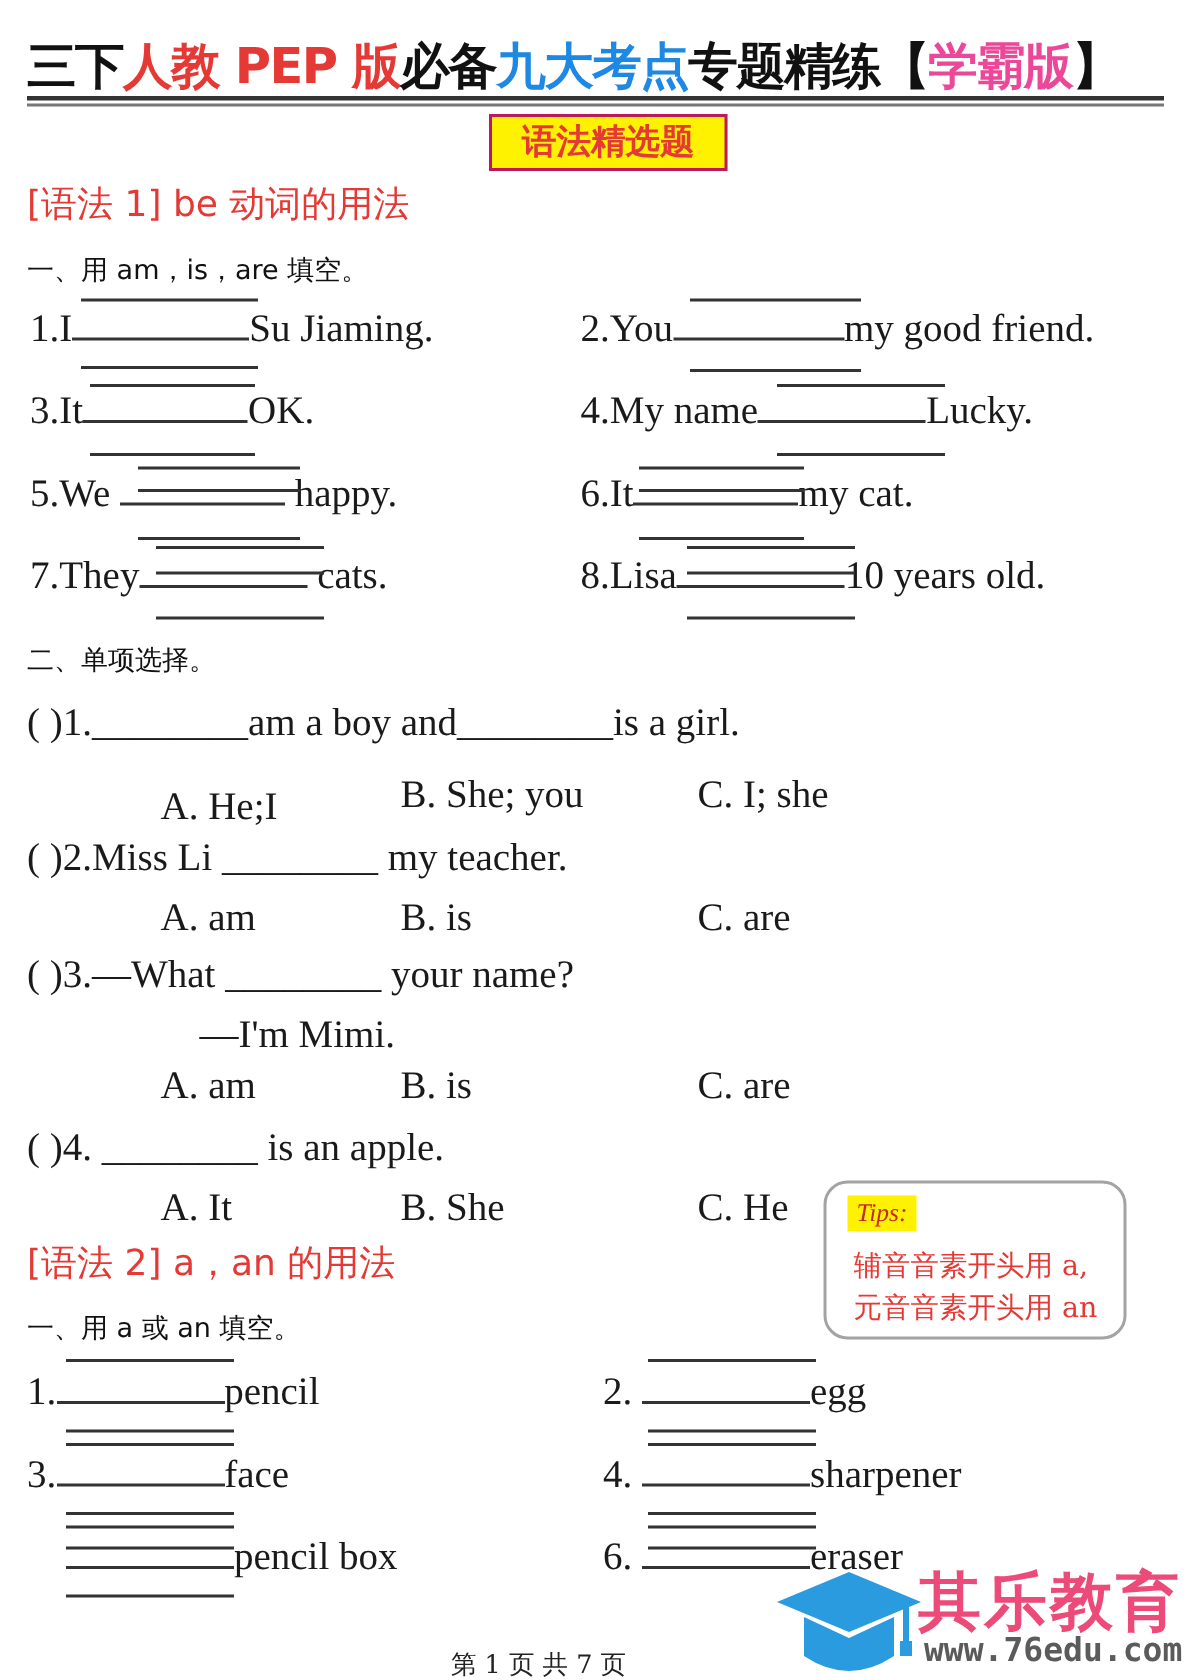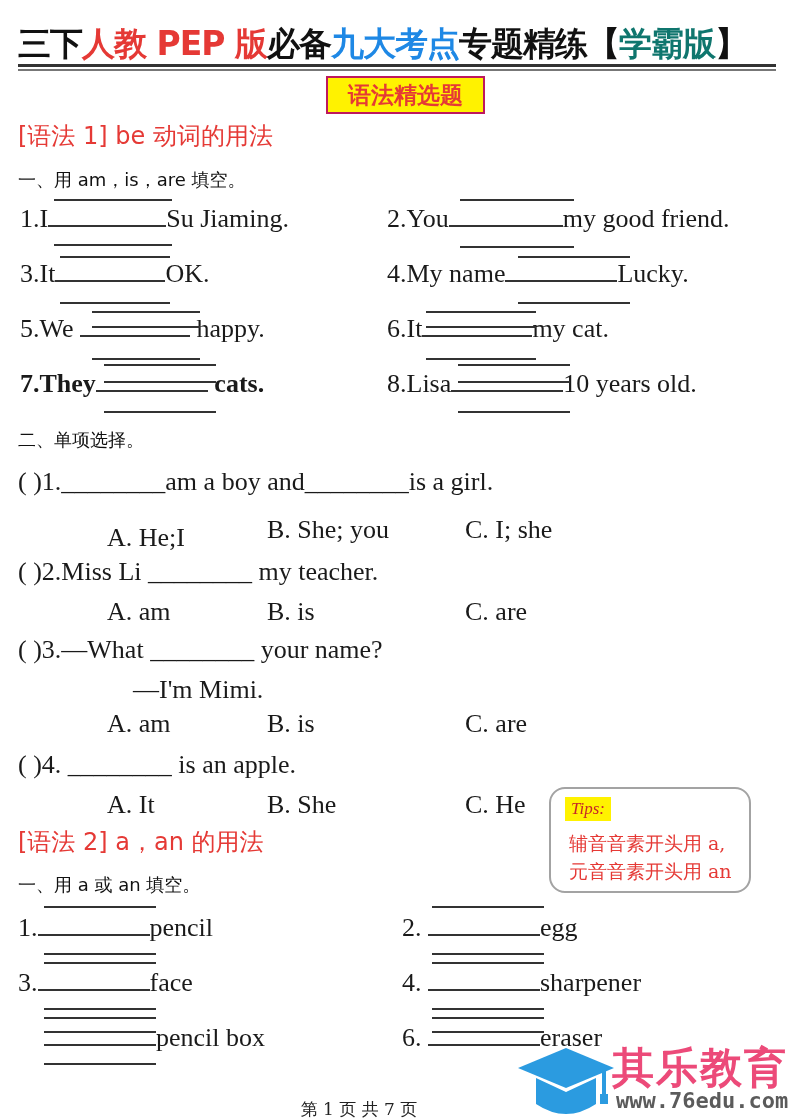--- a/index.html
+++ b/index.html
@@ -3,21 +3,21 @@
 <meta charset="utf-8">
 <style>
   html,body{margin:0;padding:0;background:#fff;}
   body{width:793px;height:1120px;position:relative;overflow:hidden;font-family:"Liberation Serif",serif;color:#1a1a1a;}
   .abs{position:absolute;}
   .title{left:18px;top:22px;width:760px;height:44px;font-family:"DejaVu Sans",sans-serif;font-weight:bold;font-size:33px;letter-spacing:-1px;white-space:nowrap;line-height:44px;}
   .title span{display:inline-block;}
   .t-black{color:#111;}
   .t-red{color:#e53935;}
   .t-blue{color:#1e88e5;}
-  .t-indigo{color:#0f766e;}
+  .t-indigo{color:#ec4899;}
   .title-rule1{left:18px;top:64px;width:758px;height:3px;background:#333;}
   .title-rule2{left:18px;top:69px;width:758px;height:2px;background:#777;}
   .badge{left:326px;top:76px;height:34px;padding:0 20px;background:#fff200;border:2px solid #be185d;color:#e53935;font-family:"DejaVu Sans",sans-serif;font-weight:bold;font-size:23px;line-height:34px;}
   .sec-head{color:#e53935;font-family:"DejaVu Sans",sans-serif;font-size:24px;}
   .sub-head{font-family:"DejaVu Sans",sans-serif;font-size:18px;color:#111;}
   .q{font-size:26px;white-space:nowrap;}
   .line{position:absolute;height:2px;background:#333;}
   .opt{font-size:26px;white-space:nowrap;}
   .tips{left:549px;top:787px;width:198px;height:102px;border:2px solid #a3a3a3;border-radius:16px;}
   .tips-label{position:absolute;left:14px;top:8px;background:#fff200;color:#c62828;font-style:italic;font-size:17px;padding:2px 6px;font-family:"Liberation Serif",serif;}
@@ -72,21 +72,21 @@
 <div class="line" style="left:92px;top:326px;width:108px;"></div>
 <div class="line" style="left:92px;top:358px;width:108px;"></div>
 
 <div class="abs q" style="left:387px;top:314px;">
   <span>6.It</span><span style="display:inline-block;width:110px;border-bottom:2px solid #333;"></span><span>my cat.</span>
 </div>
 <div class="line" style="left:426px;top:311px;width:110px;"></div>
 <div class="line" style="left:426px;top:326px;width:110px;"></div>
 <div class="line" style="left:426px;top:358px;width:110px;"></div>
 
-<div class="abs q" style="left:20px;top:369px;font-weight:bold;">
+<div class="abs q" style="left:20px;top:369px;">
   <span>7.They</span><span style="display:inline-block;width:112px;border-bottom:2px solid #333;"></span><span>  cats.</span>
 </div>
 <div class="line" style="left:104px;top:364px;width:112px;"></div>
 <div class="line" style="left:104px;top:381px;width:112px;"></div>
 <div class="line" style="left:104px;top:411px;width:112px;"></div>
 
 <div class="abs q" style="left:387px;top:369px;">
   <span>8.Lisa</span><span style="display:inline-block;width:112px;border-bottom:2px solid #333;"></span><span>10 years old.</span>
 </div>
 <div class="line" style="left:458px;top:364px;width:112px;"></div>

